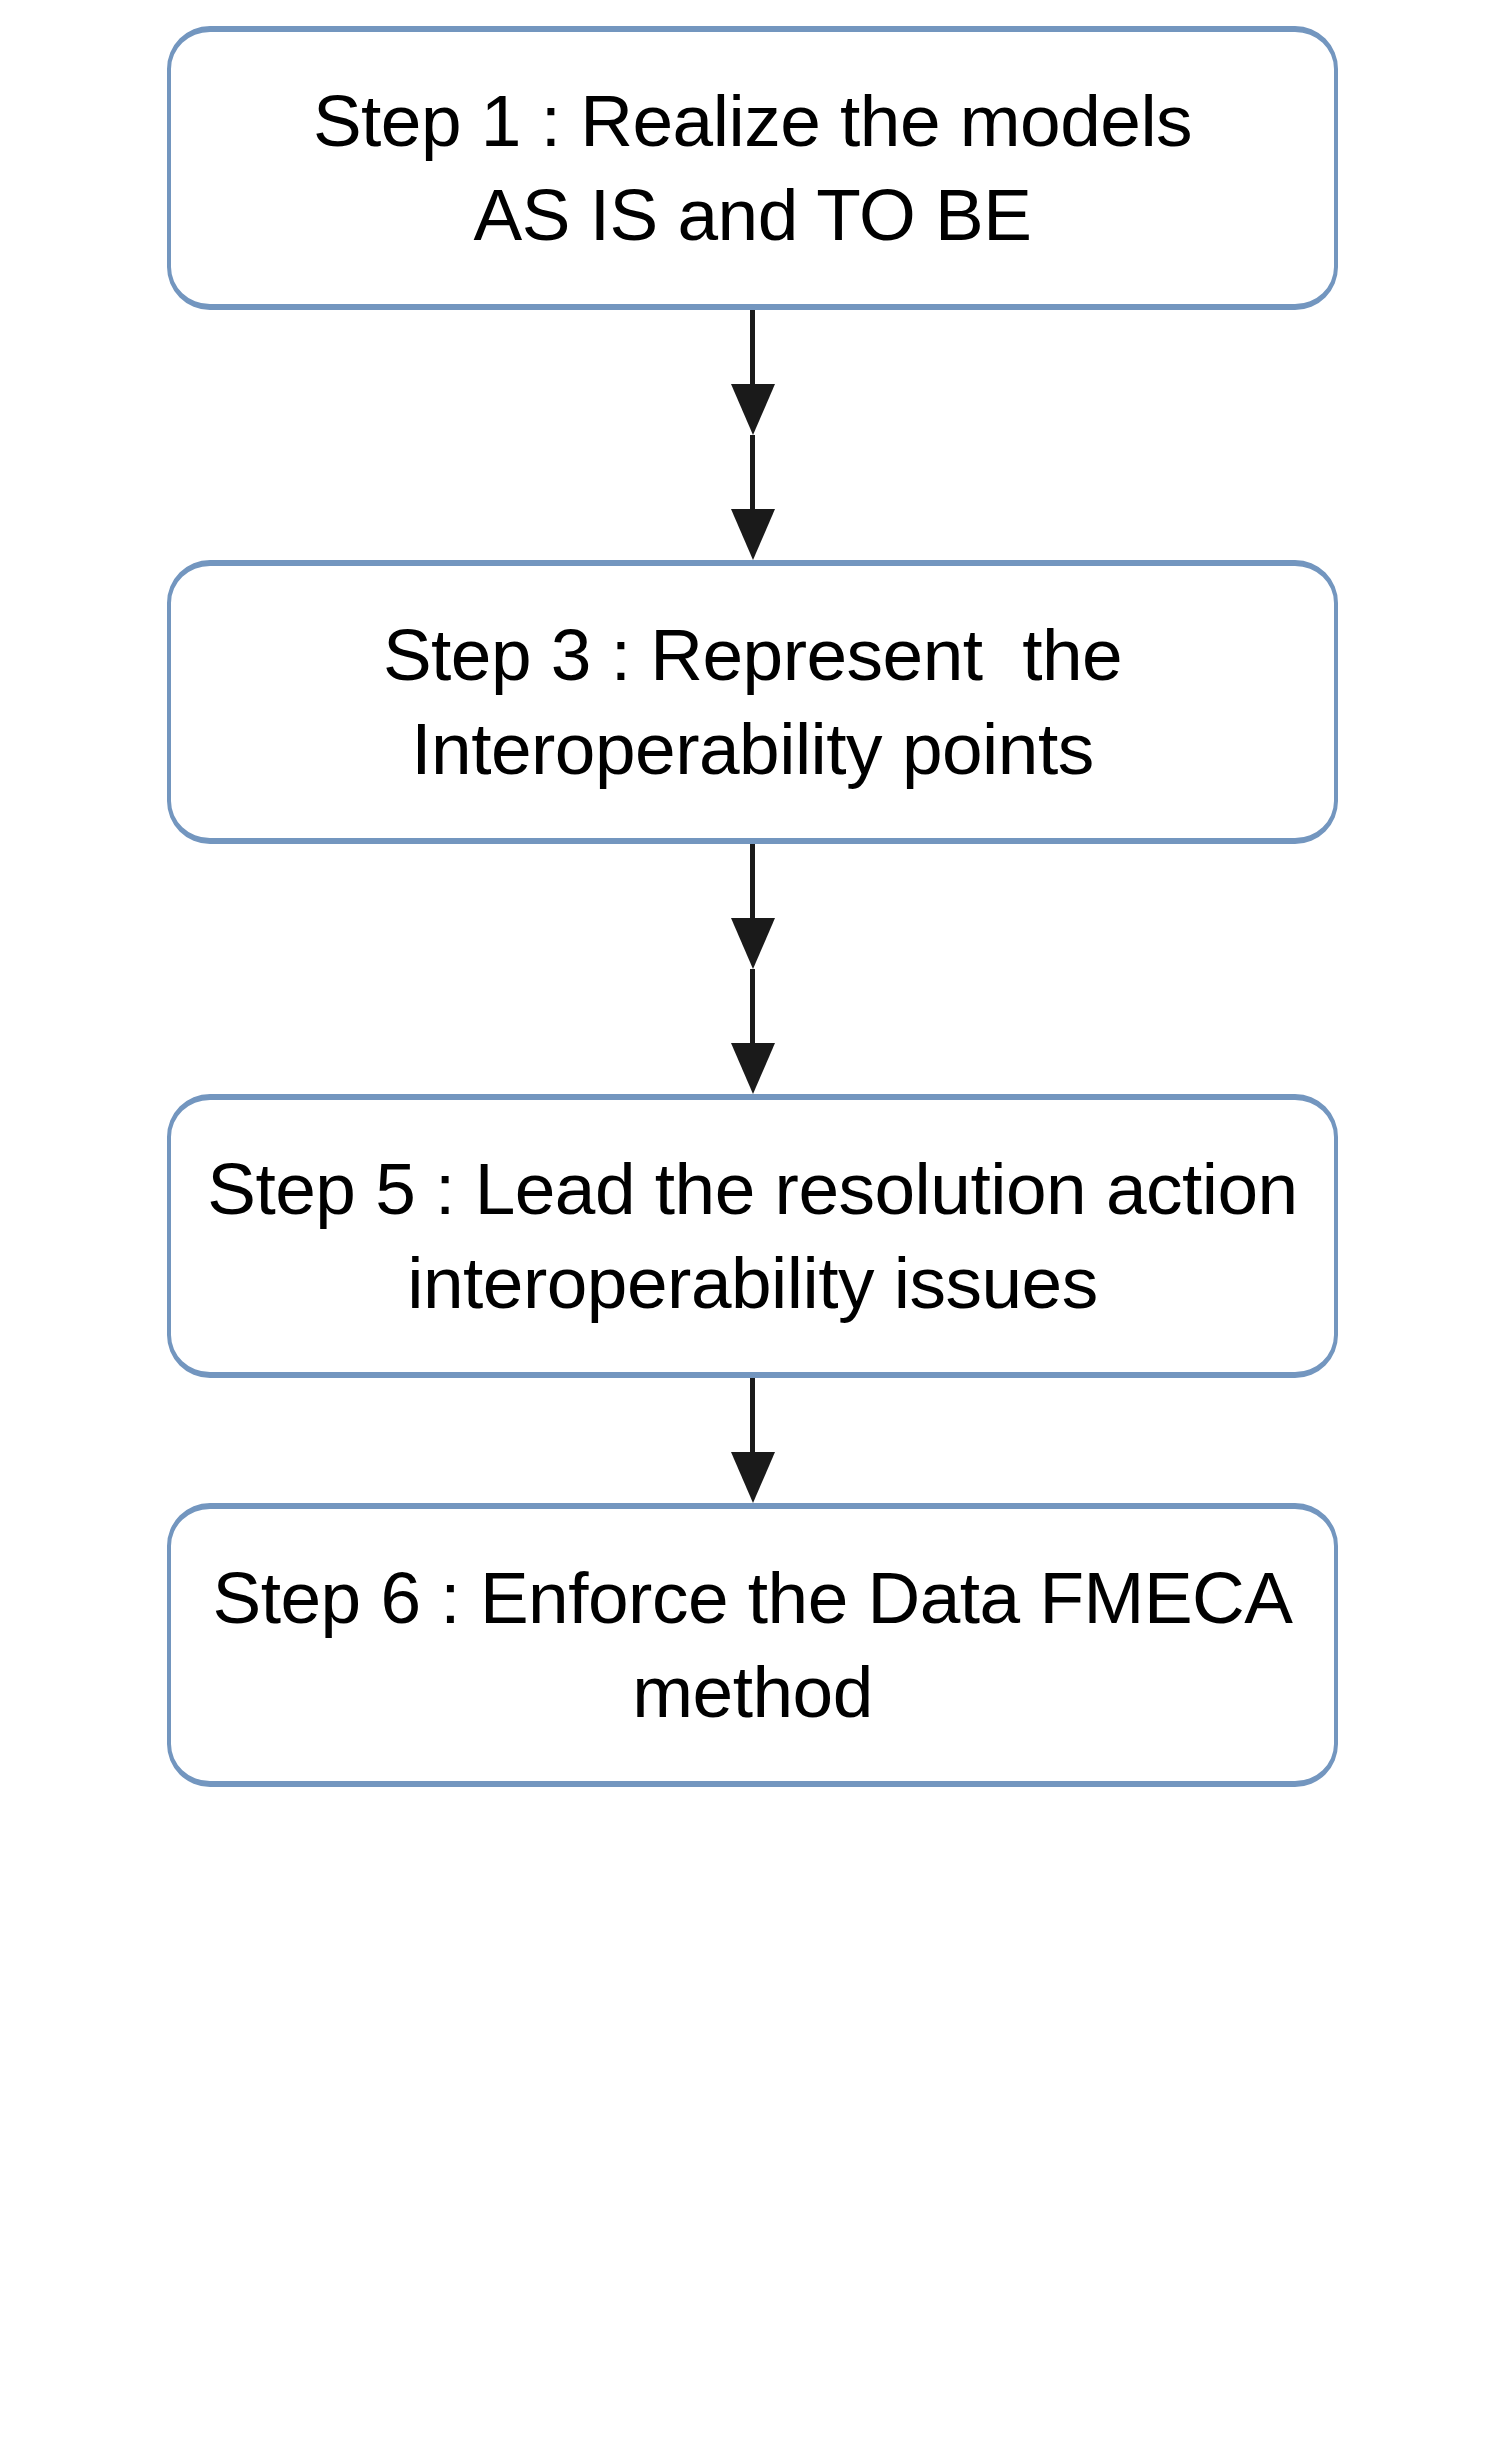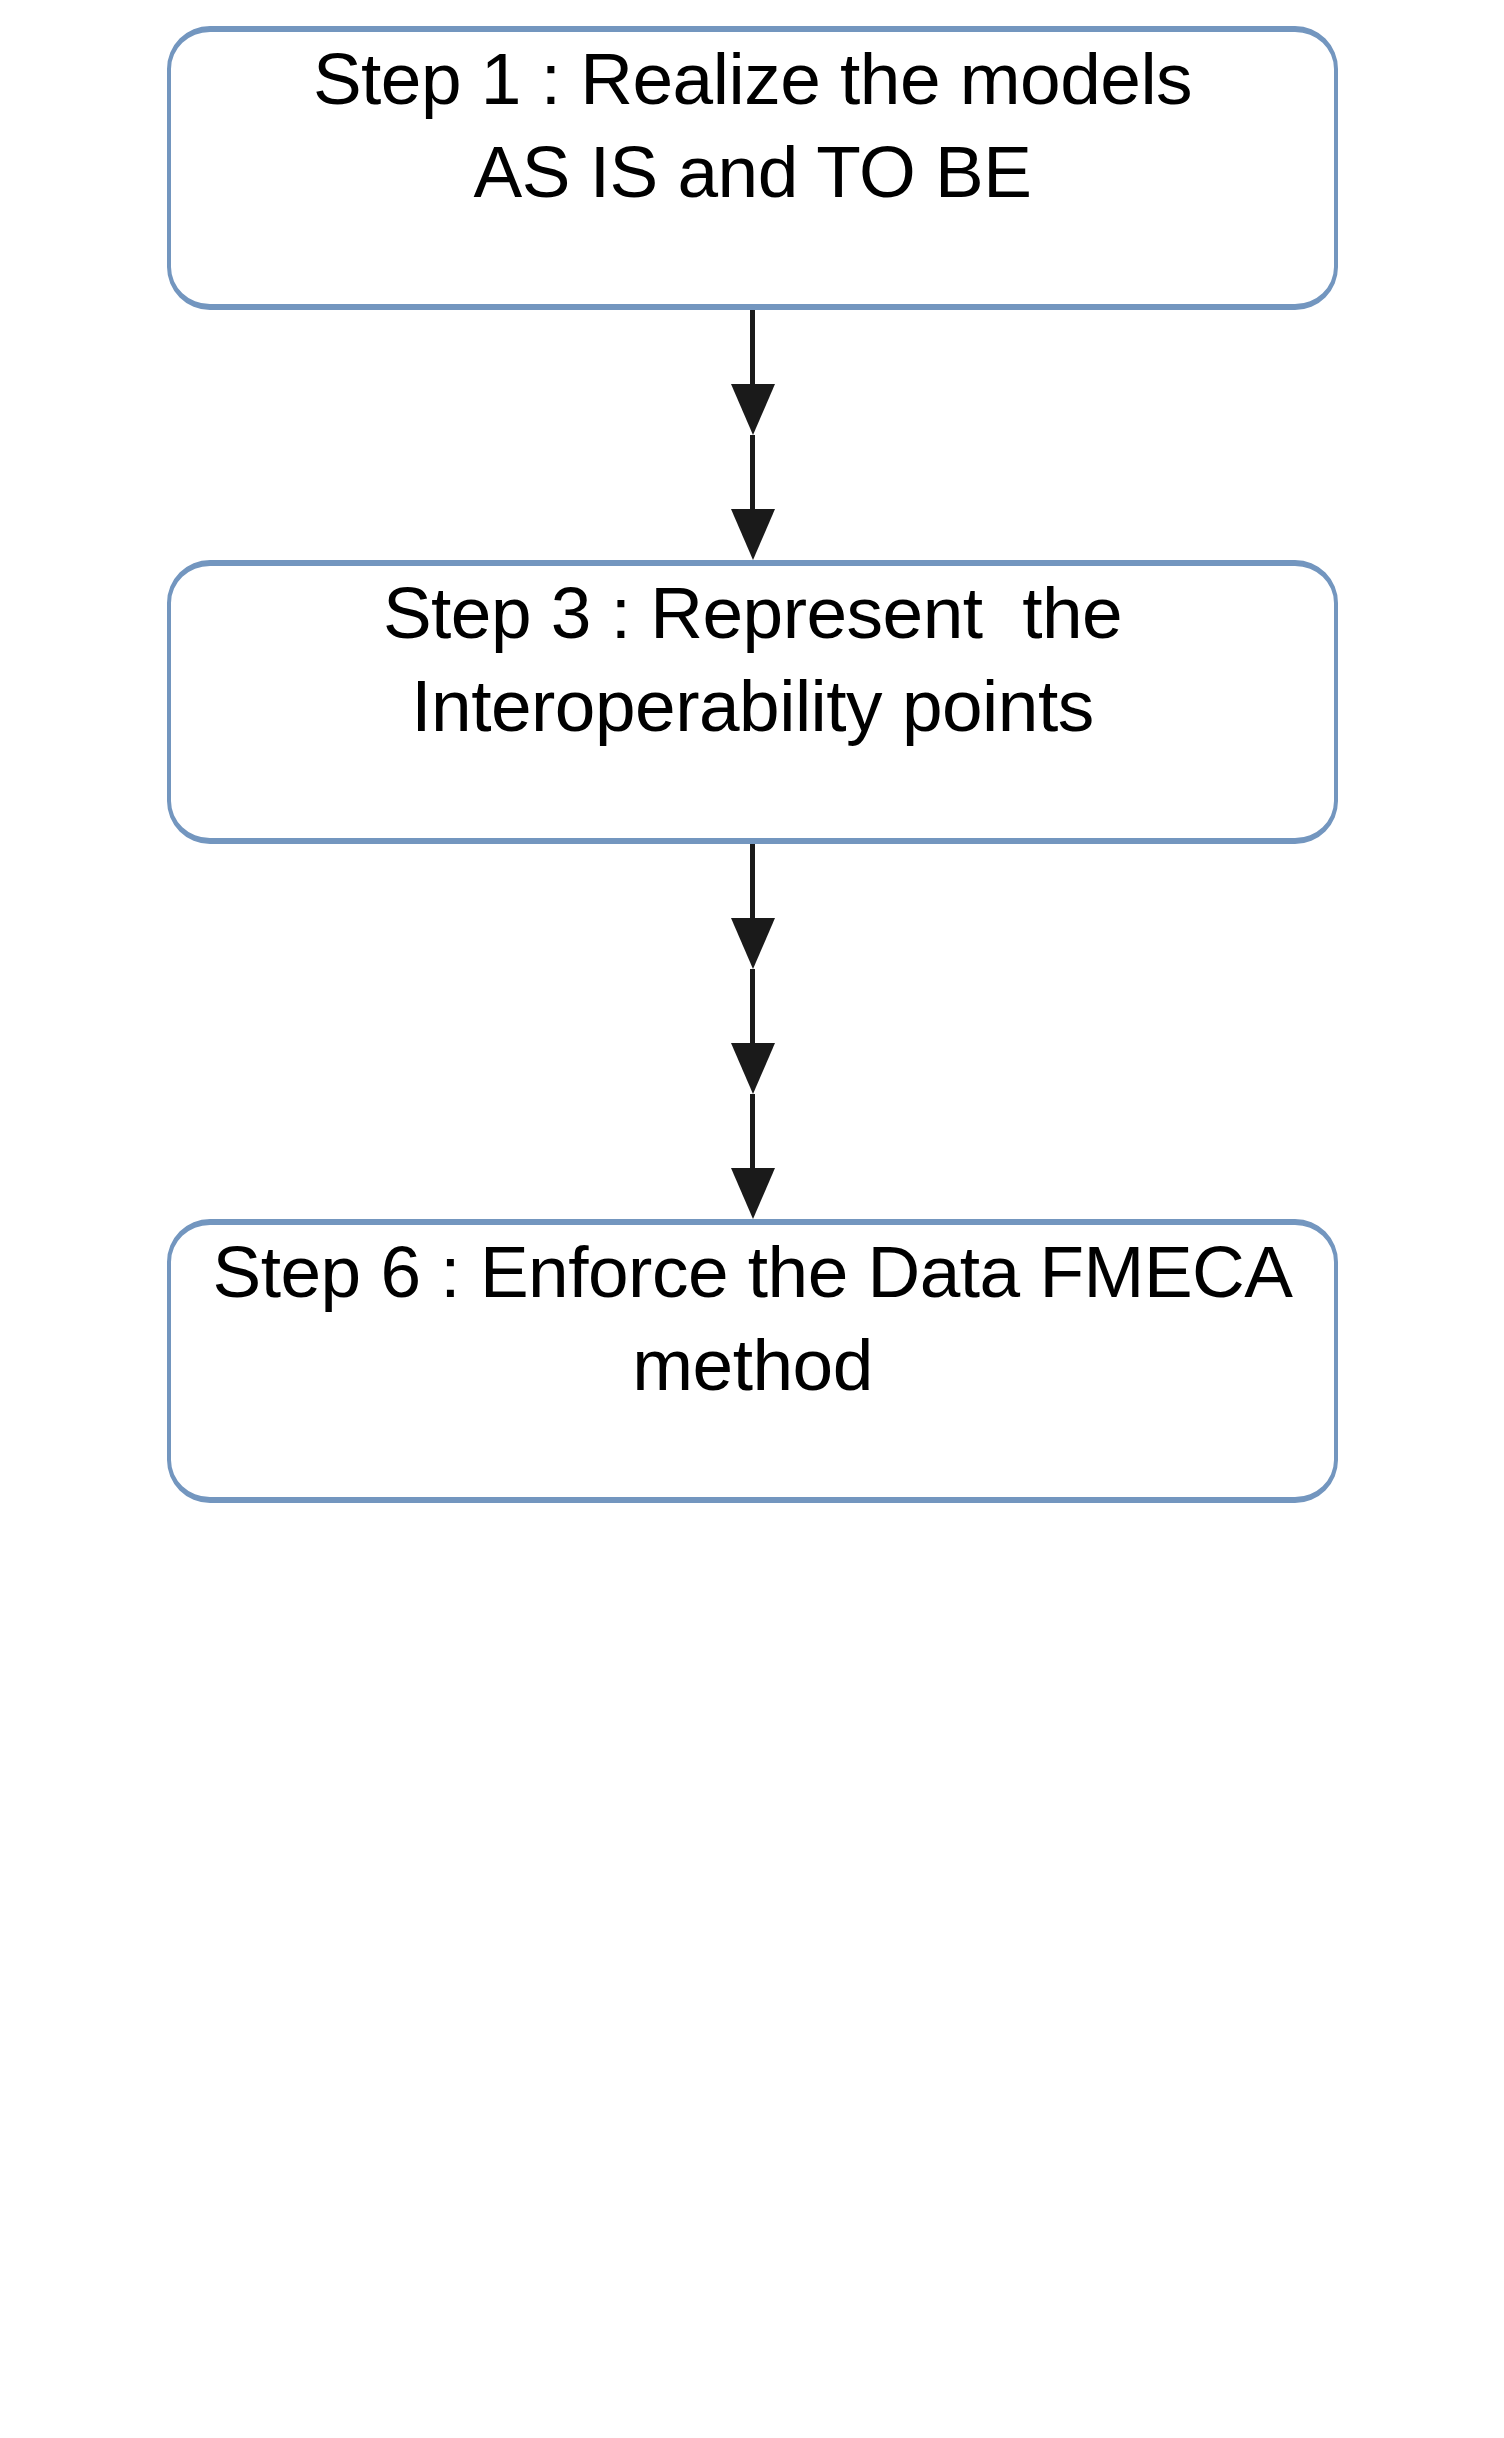--- a/index.html
+++ b/index.html
@@ -22,21 +22,21 @@
   .step-box {
     width: 1171px;
     height: 284px;
     box-sizing: border-box;
     background: var(--fill, #ffffff);
     border-style: solid;
     border-color: var(--border, #7396bf);
     border-width: 6.9px 4.9px;
     border-radius: 43px;
     display: flex;
-    align-items: flex-start;
+    align-items: center;
     justify-content: center;
     text-align: center;
     flex: none;
   }
   .step-label {
     font-size: 73px;
     line-height: 1.28;
     color: var(--text, #000000);
     white-space: pre-wrap;
     letter-spacing: -0.5px;
@@ -92,20 +92,24 @@
     <div class="stem"></div>
     <div class="head"></div>
   </div>
 
 
   <div class="flow-arrow">
     <div class="stem"></div>
     <div class="head"></div>
   </div>
 
+  <div class="step-box">
+    <span class="step-label">Step 5 : Lead the resolution action
+interoperability issues</span>
+  </div>
 
   <div class="flow-arrow">
     <div class="stem"></div>
     <div class="head"></div>
   </div>
 
   <div class="step-box">
     <span class="step-label">Step 6 : Enforce the Data FMECA
 method</span>
   </div>

